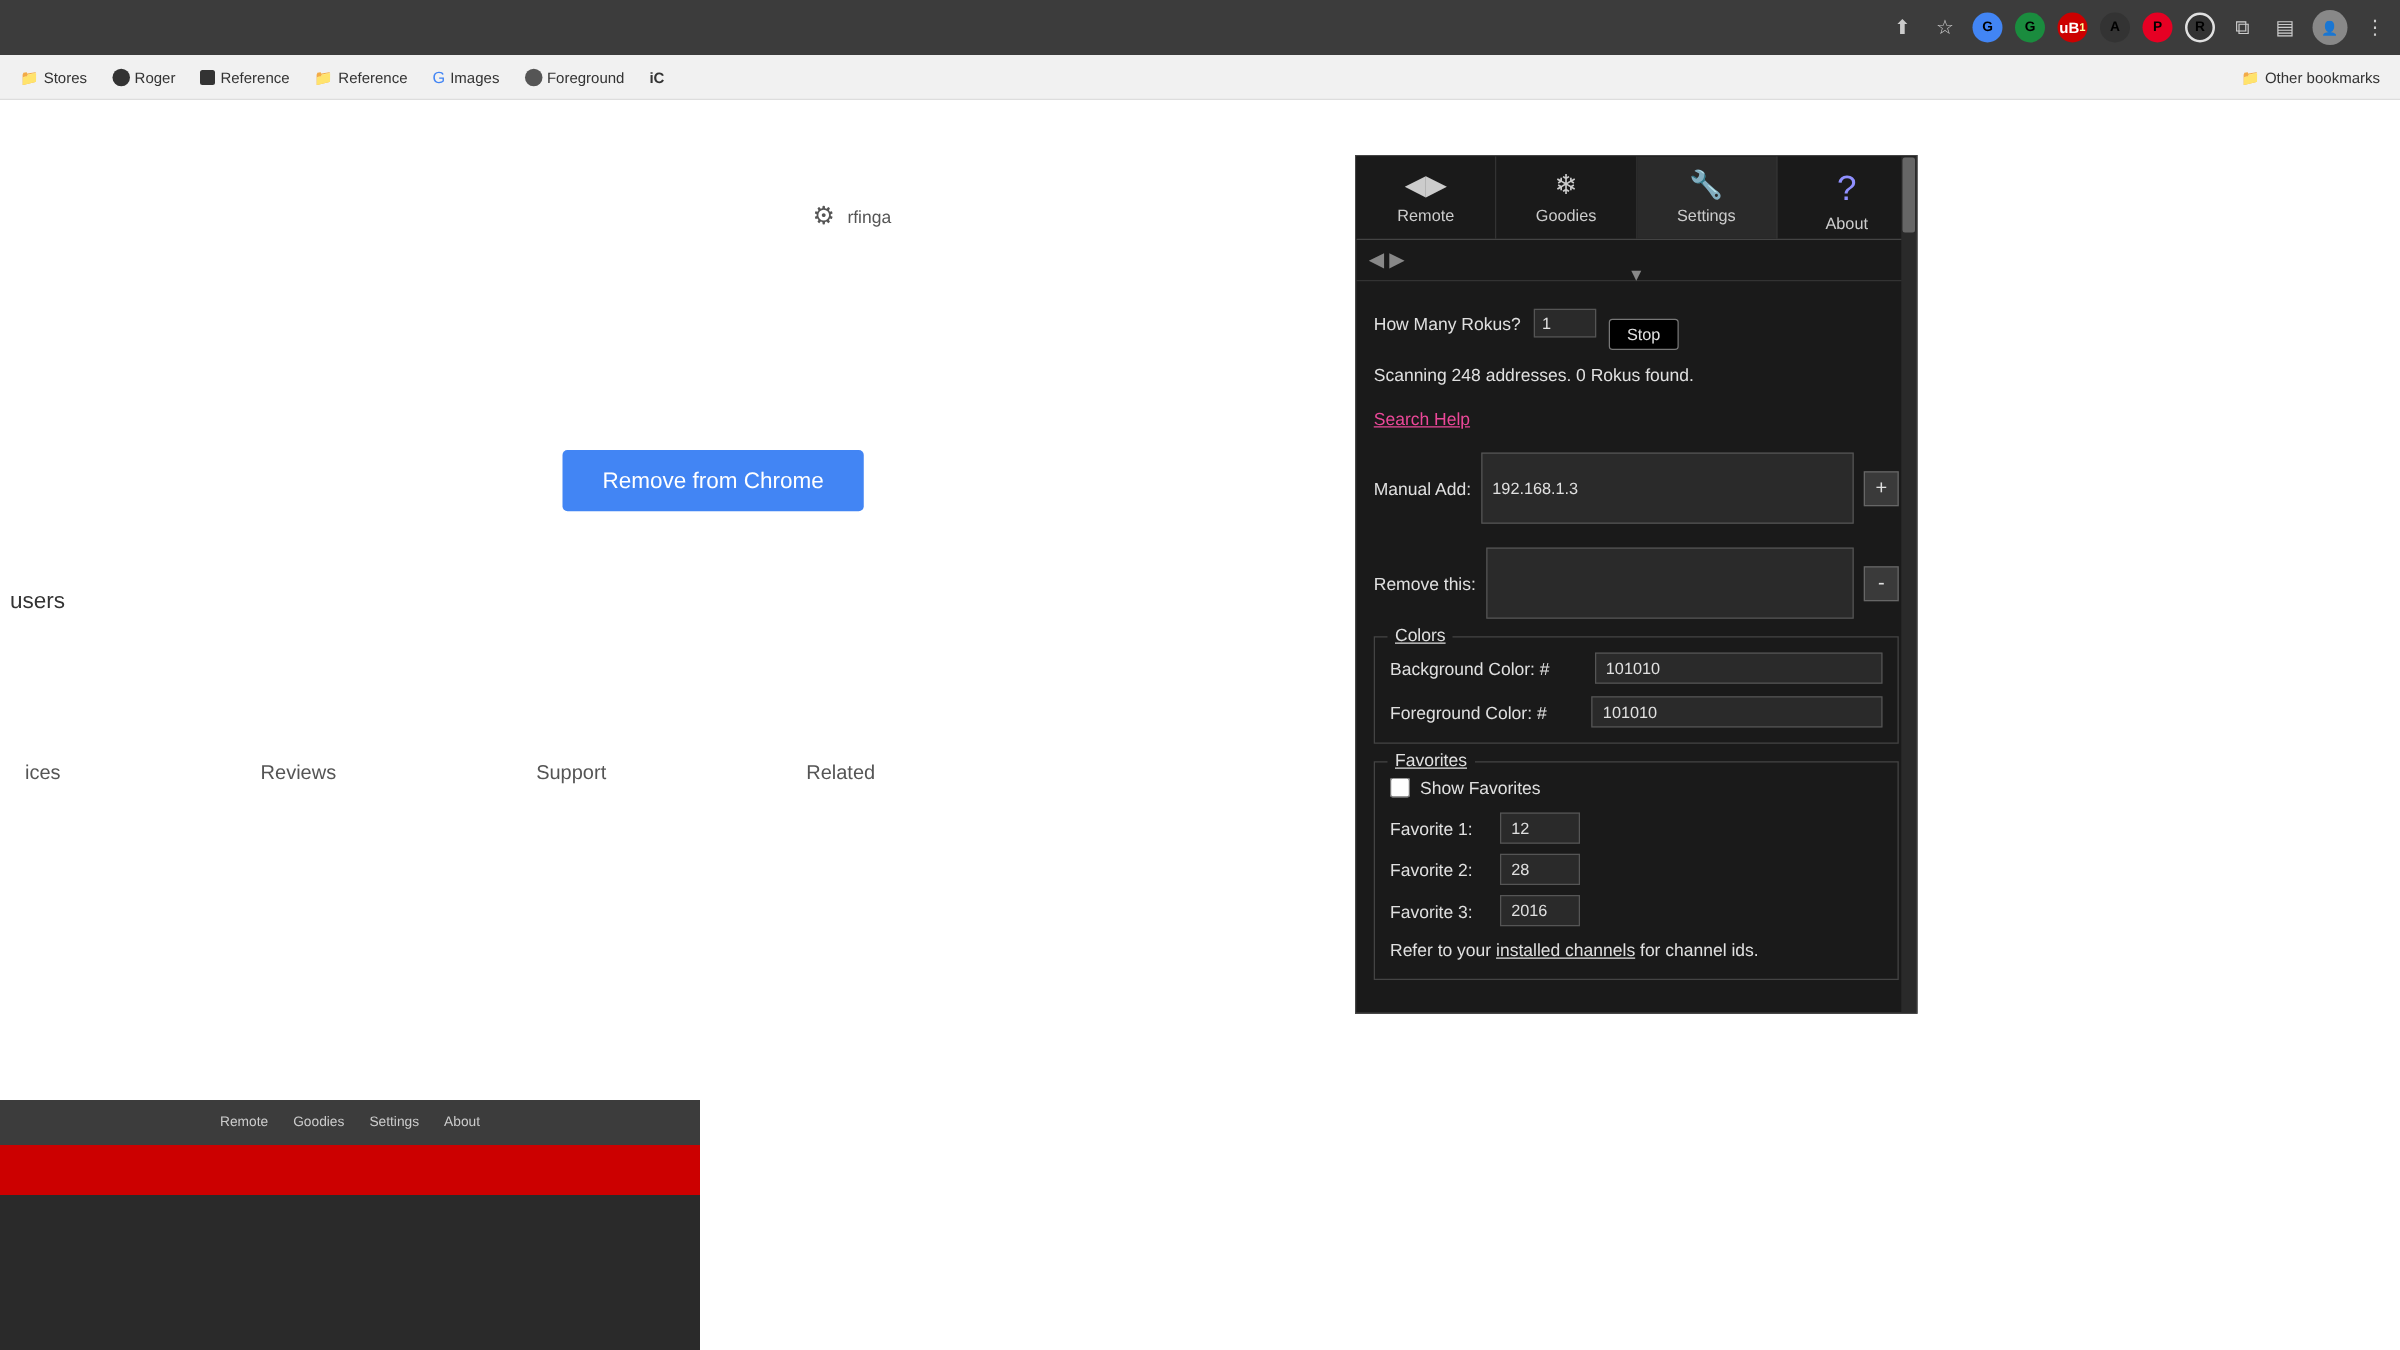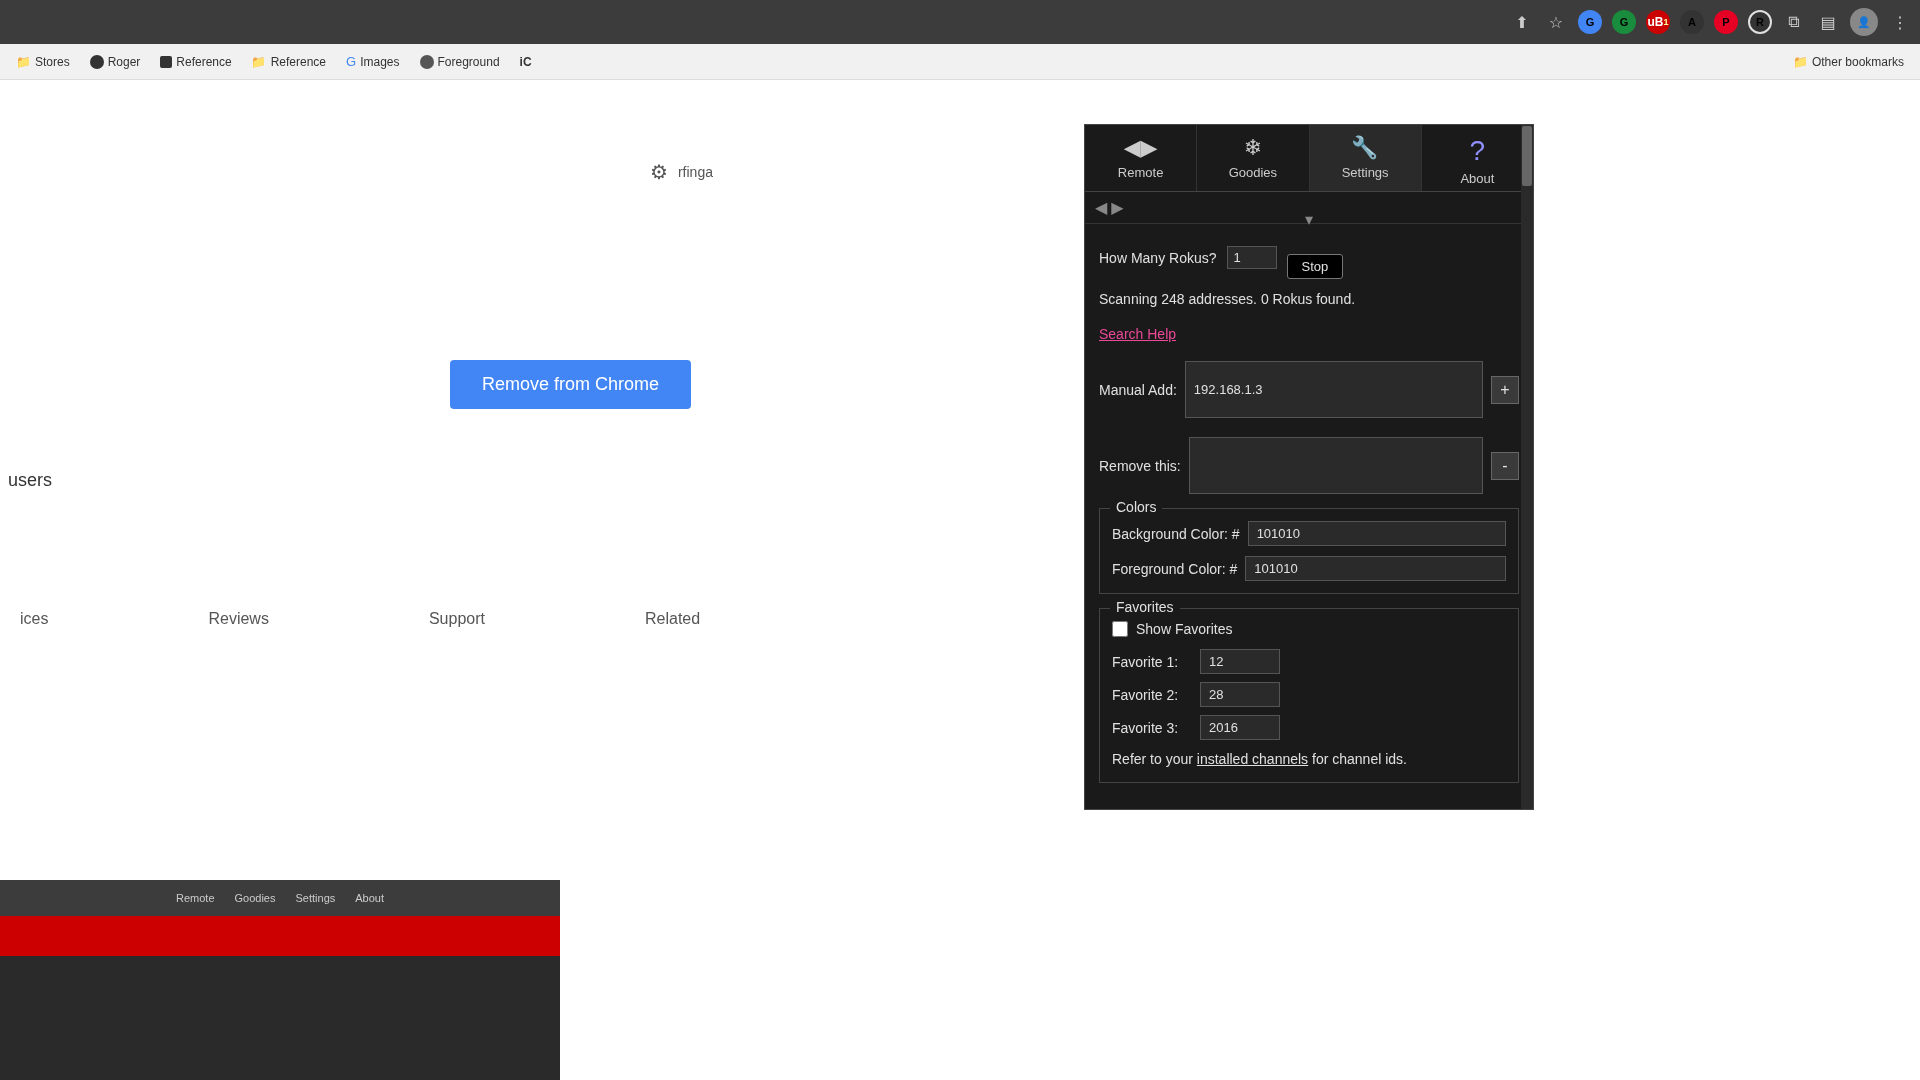--- a/index.html
+++ b/index.html
@@ -325,20 +325,21 @@
     }
 
     .section-legend {
       position: absolute;
       top: -10px;
       left: 10px;
       background: #1a1a1a;
       padding: 0 6px;
       font-size: 14px;
       color: #e0e0e0;
+      text-decoration: underline;
     }
 
     .color-row {
       display: flex;
       align-items: center;
       gap: 8px;
       margin-bottom: 10px;
     }
 
     .color-row:last-child { margin-bottom: 0; }
@@ -349,20 +350,21 @@
       white-space: nowrap;
     }
 
     .color-input {
       flex: 1;
       background: #2a2a2a;
       border: 1px solid #555;
       color: #e0e0e0;
       padding: 4px 8px;
       font-size: 13px;
+      margin-left: 28px;
     }
 
     
     .show-favorites-row {
       display: flex;
       align-items: center;
       gap: 8px;
       margin-bottom: 12px;
     }
 
@@ -379,21 +381,21 @@
       margin-bottom: 8px;
     }
 
     .fav-label {
       font-size: 14px;
       color: #e0e0e0;
       min-width: 80px;
     }
 
     .fav-input {
-      width: 80px;
+      width: 64px;
       background: #2a2a2a;
       border: 1px solid #555;
       color: #e0e0e0;
       padding: 4px 8px;
       font-size: 13px;
     }
 
     .refer-text {
       font-size: 14px;
       color: #e0e0e0;

